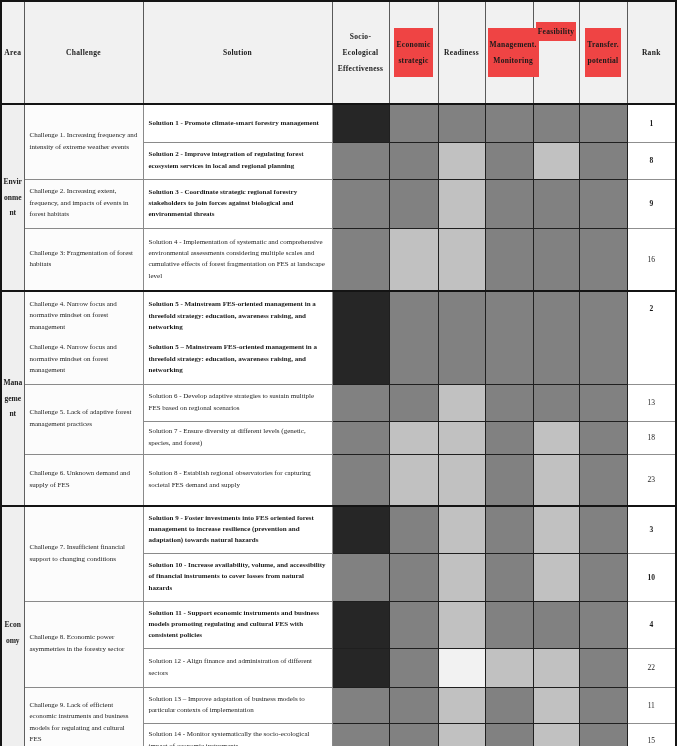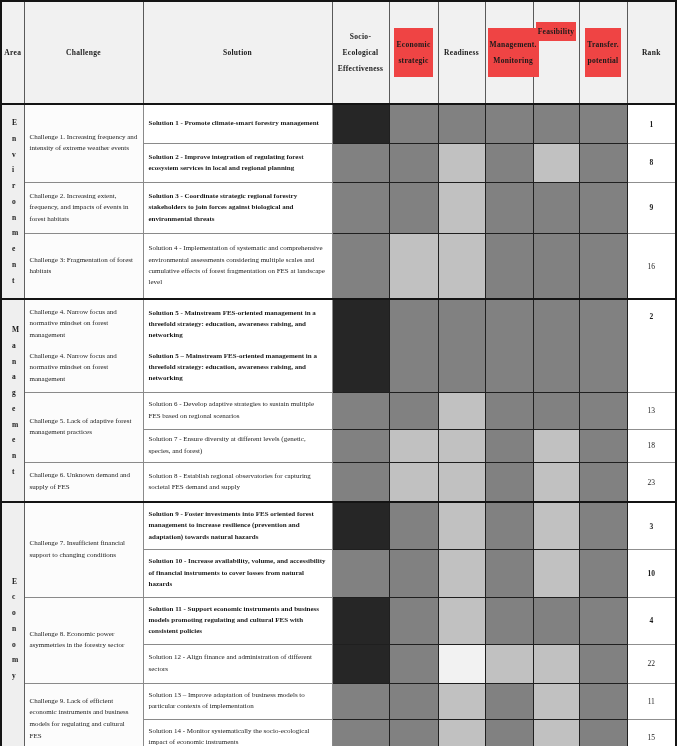--- a/index.html
+++ b/index.html
@@ -22,21 +22,21 @@
     vertical-align:middle;padding:2px;
   }
   th .gap span{display:block;margin:7px 0;}
   th .hl{display:inline-block;background:#ef4444;padding:5px 2px;}
   th.th-feas{vertical-align:top;padding-top:20px;}
 
   td{vertical-align:middle;}
   td.area{
     background:#efefef;border:1px solid #5f5f5f;
     font-weight:bold;font-size:7.5px;text-align:center;
-    word-break:break-all;line-height:2.1;padding:10px;
+    word-break:break-all;line-height:2.1;padding:1px;
   }
   td.chal{
     background:#fcfcfc;border:1px solid #8a8a8a;border-left:1px solid #5f5f5f;
     font-size:7px;line-height:1.65;padding:2px 5px;text-align:left;
   }
   td.sol{
     background:#ffffff;border:1px solid #8a8a8a;border-left:1px solid #4d4d4d;
     font-size:7px;line-height:1.62;padding:2px 5px;text-align:left;
   }
   td.sol .p2{margin-top:9px;}
@@ -184,21 +184,21 @@
     <td class="sol">Solution 7 - Ensure diversity at different levels (genetic, species, and forest)</td>
     <td class="heat" style="background: rgb(129, 129, 129);"></td>
     <td class="heat" style="background: rgb(193, 193, 193);"></td>
     <td class="heat" style="background: rgb(193, 193, 193);"></td>
     <td class="heat" style="background: rgb(129, 129, 129);"></td>
     <td class="heat" style="background: rgb(193, 193, 193);"></td>
     <td class="heat" style="background: rgb(129, 129, 129);"></td>
     <td class="rank">18</td>
   </tr>
 
-  <tr style="height:40px">
+  <tr style="height:52px">
     <td class="chal">Challenge 6. Unknown demand and supply of FES</td>
     <td class="sol">Solution 8 - Establish regional observatories for capturing societal FES demand and supply</td>
     <td class="heat" style="background: rgb(129, 129, 129);"></td>
     <td class="heat" style="background: rgb(193, 193, 193);"></td>
     <td class="heat" style="background: rgb(193, 193, 193);"></td>
     <td class="heat" style="background: rgb(129, 129, 129);"></td>
     <td class="heat" style="background: rgb(193, 193, 193);"></td>
     <td class="heat" style="background: rgb(129, 129, 129);"></td>
     <td class="rank">23</td>
   </tr>

